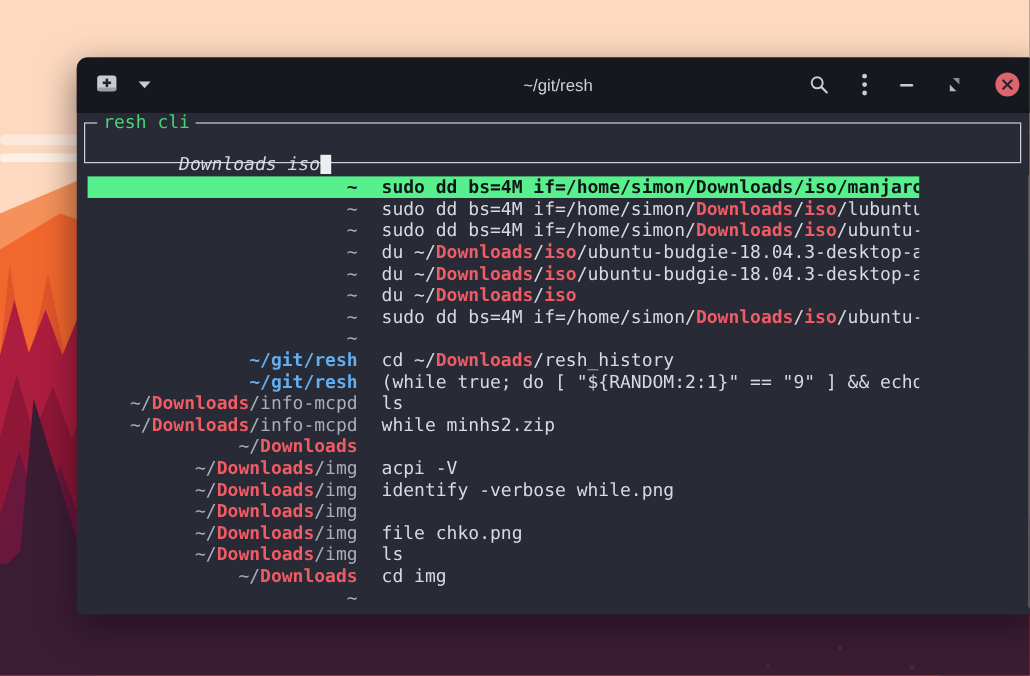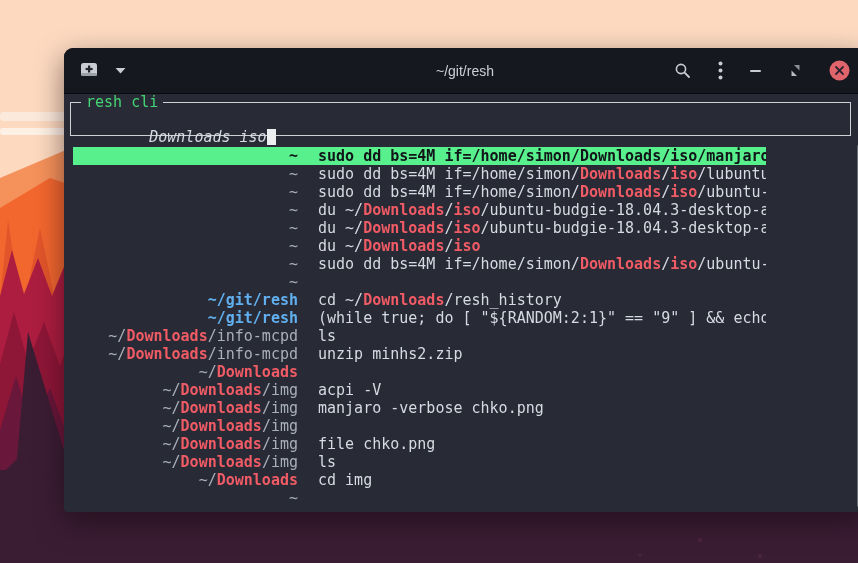--- a/index.html
+++ b/index.html
@@ -170,24 +170,24 @@
         <div class="row"><span class="ctx"><span class="seg-plain">~</span></span><span class="cmd"><span class="seg-plain">sudo dd bs=4M if=/home/simon/</span><span class="seg-match">Downloads</span><span class="seg-plain">/</span><span class="seg-match">iso</span><span class="seg-plain">/lubuntu</span></span></div>
         <div class="row"><span class="ctx"><span class="seg-plain">~</span></span><span class="cmd"><span class="seg-plain">sudo dd bs=4M if=/home/simon/</span><span class="seg-match">Downloads</span><span class="seg-plain">/</span><span class="seg-match">iso</span><span class="seg-plain">/ubuntu-</span></span></div>
         <div class="row"><span class="ctx"><span class="seg-plain">~</span></span><span class="cmd"><span class="seg-plain">du ~/</span><span class="seg-match">Downloads</span><span class="seg-plain">/</span><span class="seg-match">iso</span><span class="seg-plain">/ubuntu-budgie-18.04.3-desktop-a</span></span></div>
         <div class="row"><span class="ctx"><span class="seg-plain">~</span></span><span class="cmd"><span class="seg-plain">du ~/</span><span class="seg-match">Downloads</span><span class="seg-plain">/</span><span class="seg-match">iso</span><span class="seg-plain">/ubuntu-budgie-18.04.3-desktop-a</span></span></div>
         <div class="row"><span class="ctx"><span class="seg-plain">~</span></span><span class="cmd"><span class="seg-plain">du ~/</span><span class="seg-match">Downloads</span><span class="seg-plain">/</span><span class="seg-match">iso</span></span></div>
         <div class="row"><span class="ctx"><span class="seg-plain">~</span></span><span class="cmd"><span class="seg-plain">sudo dd bs=4M if=/home/simon/</span><span class="seg-match">Downloads</span><span class="seg-plain">/</span><span class="seg-match">iso</span><span class="seg-plain">/ubuntu-</span></span></div>
         <div class="row"><span class="ctx"><span class="seg-plain">~</span></span></div>
         <div class="row"><span class="ctx"><span class="seg-git">~/git/resh</span></span><span class="cmd"><span class="seg-plain">cd ~/</span><span class="seg-match">Downloads</span><span class="seg-plain">/resh_history</span></span></div>
         <div class="row"><span class="ctx"><span class="seg-git">~/git/resh</span></span><span class="cmd"><span class="seg-plain">(while true; do [ "${RANDOM:2:1}" == "9" ] &amp;&amp; echo</span></span></div>
         <div class="row"><span class="ctx"><span class="seg-plain">~/</span><span class="seg-match">Downloads</span><span class="seg-plain">/info-mcpd</span></span><span class="cmd"><span class="seg-plain">ls</span></span></div>
-        <div class="row"><span class="ctx"><span class="seg-plain">~/</span><span class="seg-match">Downloads</span><span class="seg-plain">/info-mcpd</span></span><span class="cmd"><span class="seg-plain">unzip minhs2.zip</span></span></div>
+        <div class="row"><span class="ctx"><span class="seg-plain">~/</span><span class="seg-match">Downloads</span><span class="seg-plain">/info-mcpd</span></span><span class="cmd"><span class="seg-plain">while minhs2.zip</span></span></div>
         <div class="row"><span class="ctx"><span class="seg-plain">~/</span><span class="seg-match">Downloads</span></span></div>
         <div class="row"><span class="ctx"><span class="seg-plain">~/</span><span class="seg-match">Downloads</span><span class="seg-plain">/img</span></span><span class="cmd"><span class="seg-plain">acpi -V</span></span></div>
-        <div class="row"><span class="ctx"><span class="seg-plain">~/</span><span class="seg-match">Downloads</span><span class="seg-plain">/img</span></span><span class="cmd"><span class="seg-plain">manjaro -verbose chko.png</span></span></div>
+        <div class="row"><span class="ctx"><span class="seg-plain">~/</span><span class="seg-match">Downloads</span><span class="seg-plain">/img</span></span><span class="cmd"><span class="seg-plain">identify -verbose while.png</span></span></div>
         <div class="row"><span class="ctx"><span class="seg-plain">~/</span><span class="seg-match">Downloads</span><span class="seg-plain">/img</span></span></div>
         <div class="row"><span class="ctx"><span class="seg-plain">~/</span><span class="seg-match">Downloads</span><span class="seg-plain">/img</span></span><span class="cmd"><span class="seg-plain">file chko.png</span></span></div>
         <div class="row"><span class="ctx"><span class="seg-plain">~/</span><span class="seg-match">Downloads</span><span class="seg-plain">/img</span></span><span class="cmd"><span class="seg-plain">ls</span></span></div>
         <div class="row"><span class="ctx"><span class="seg-plain">~/</span><span class="seg-match">Downloads</span></span><span class="cmd"><span class="seg-plain">cd img</span></span></div>
         <div class="row"><span class="ctx"><span class="seg-plain">~</span></span></div>
       </div>
 
     <div class="scrollbar"></div>
   </div>
 </div>

